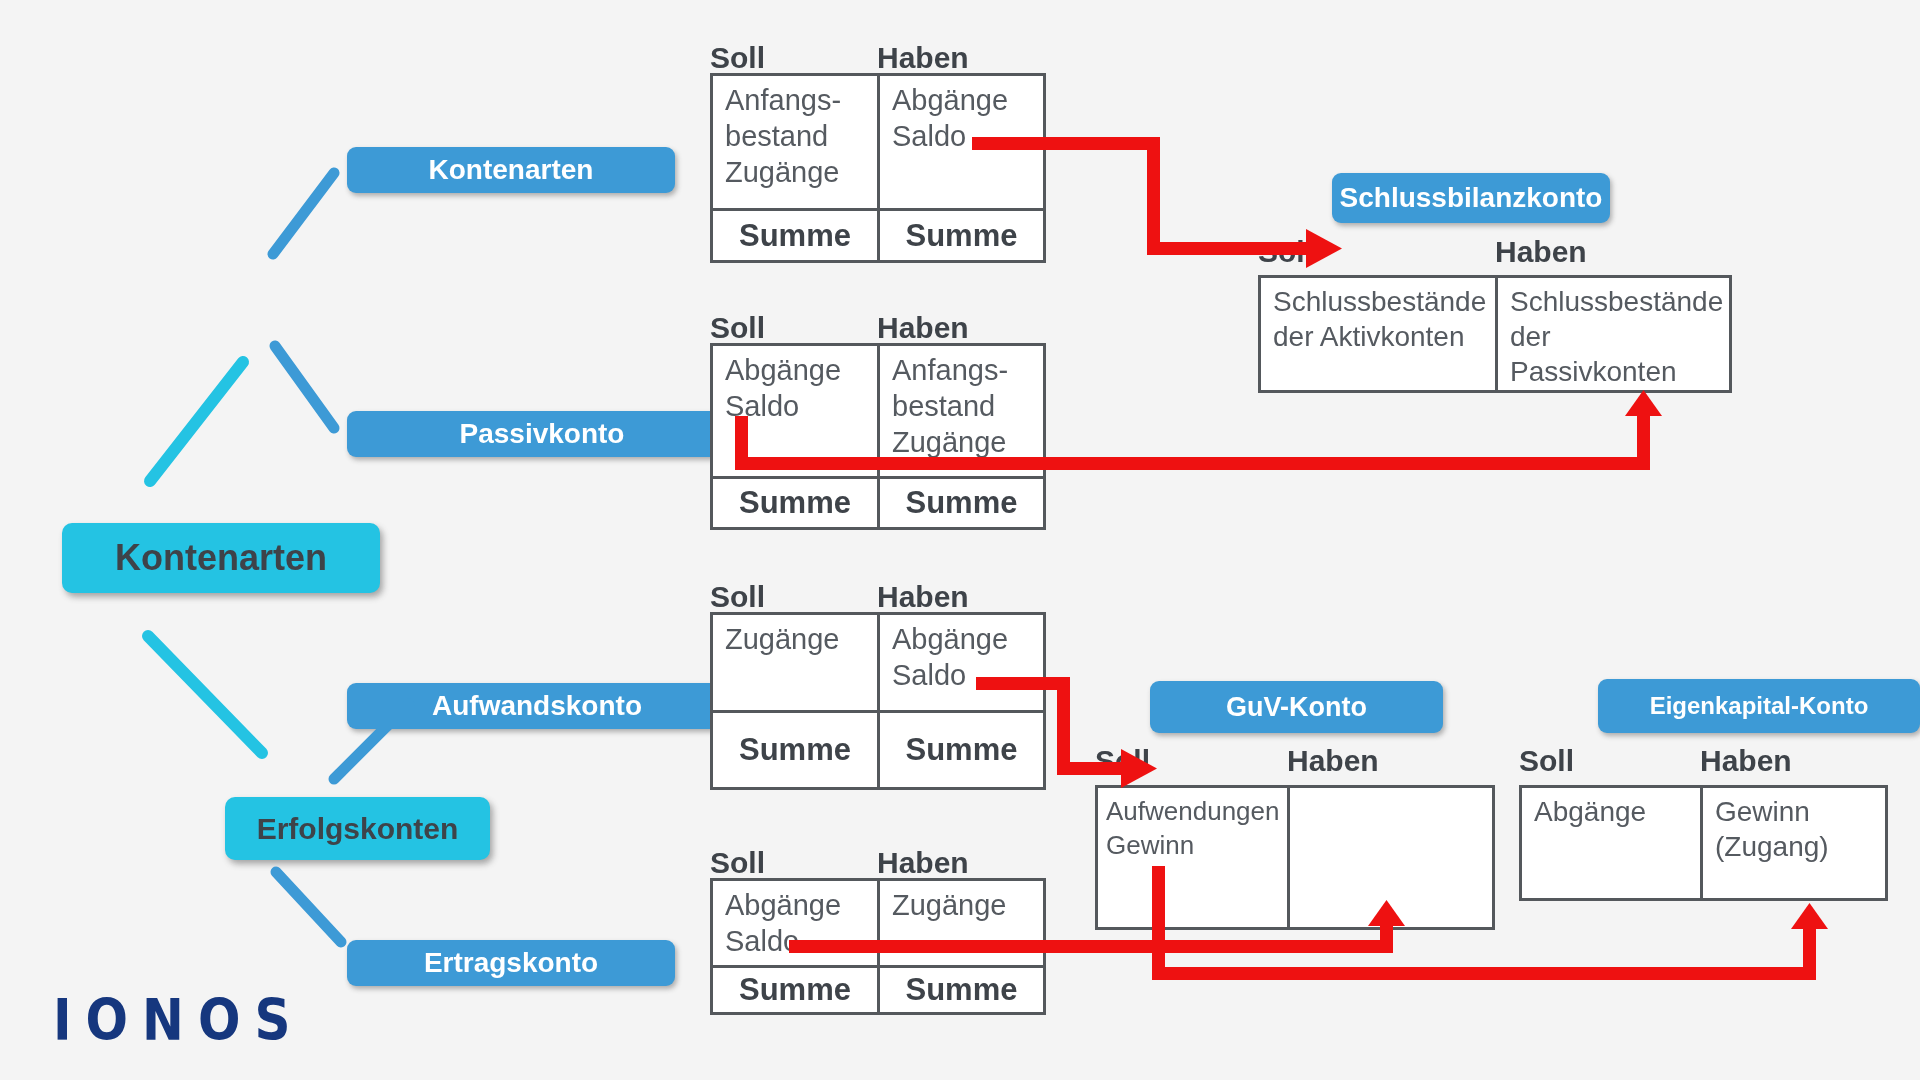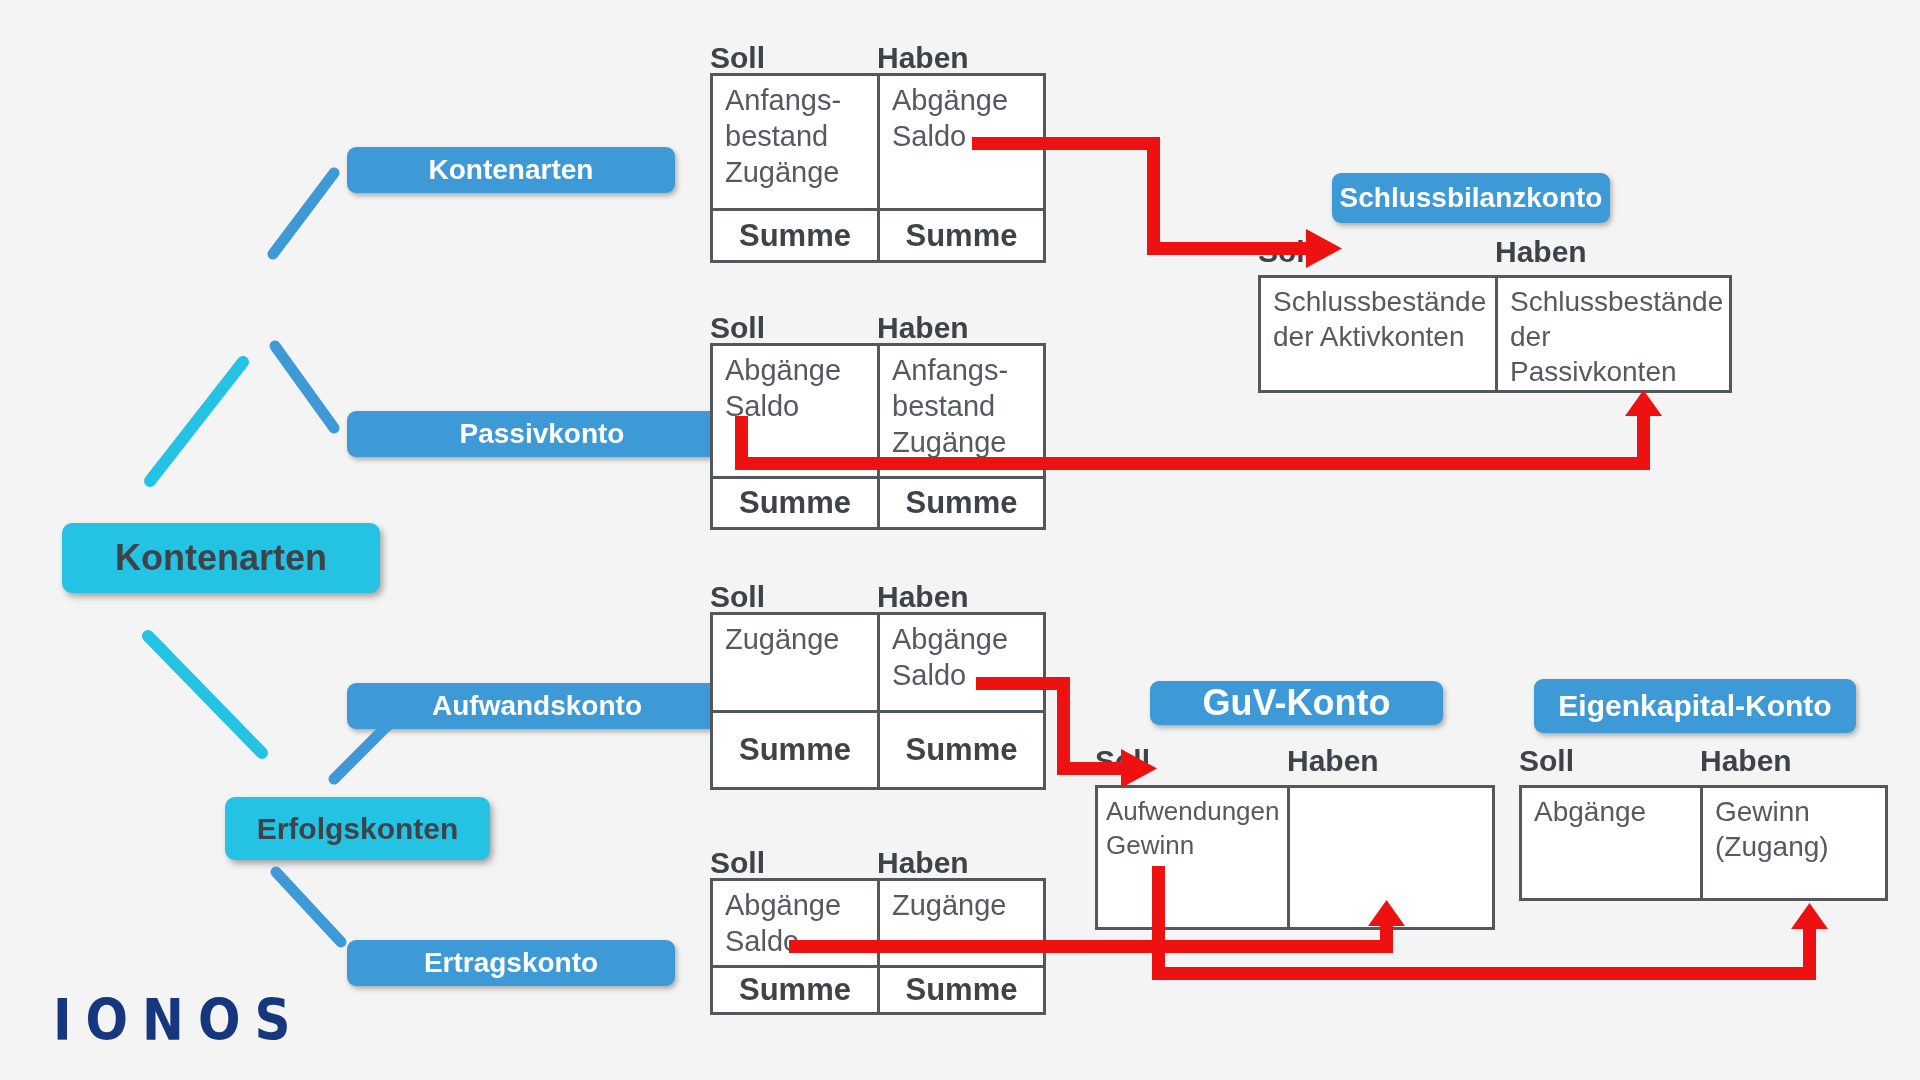--- a/index.html
+++ b/index.html
@@ -57,23 +57,23 @@
   <div class="node blue" style="left:347px;top:147px;width:328px;height:46px;font-size:28px">Kontenarten</div>
 
   <div class="node blue" style="left:347px;top:411px;width:390px;height:46px;font-size:28px">Passivkonto</div>
 
   <div class="node blue" style="left:347px;top:683px;width:380px;height:46px;font-size:28px">Aufwandskonto</div>
 
   <div class="node blue" style="left:347px;top:940px;width:328px;height:46px;font-size:28px">Ertragskonto</div>
 
   <div class="node blue" style="left:1332px;top:173px;width:278px;height:50px;font-size:28px">Schlussbilanzkonto</div>
 
-  <div class="node blue" style="left:1150px;top:681px;width:293px;height:44px;font-size:36px">GuV-Konto</div>
-
-  <div class="node blue" style="left:1534px;top:679px;width:322px;height:54px;font-size:30px">Eigenkapital-Konto</div>
+  <div class="node blue" style="left:1150px;top:681px;width:293px;height:52px;font-size:27px">GuV-Konto</div>
+
+  <div class="node blue" style="left:1598px;top:679px;width:322px;height:54px;font-size:24px">Eigenkapital-Konto</div>
 
   <div class="tacct" style="left:710px;top:42px;width:336px">
     <div class="thead" style="grid-template-columns:167px auto">
       <div>Soll</div>
       <div>Haben</div>
     </div>
     <div class="tbody" style="grid-template-columns:167px auto;grid-template-rows:132px auto;height:190px">
       <div class="cell left">Anfangs-
 bestand
 Zugänge</div>

